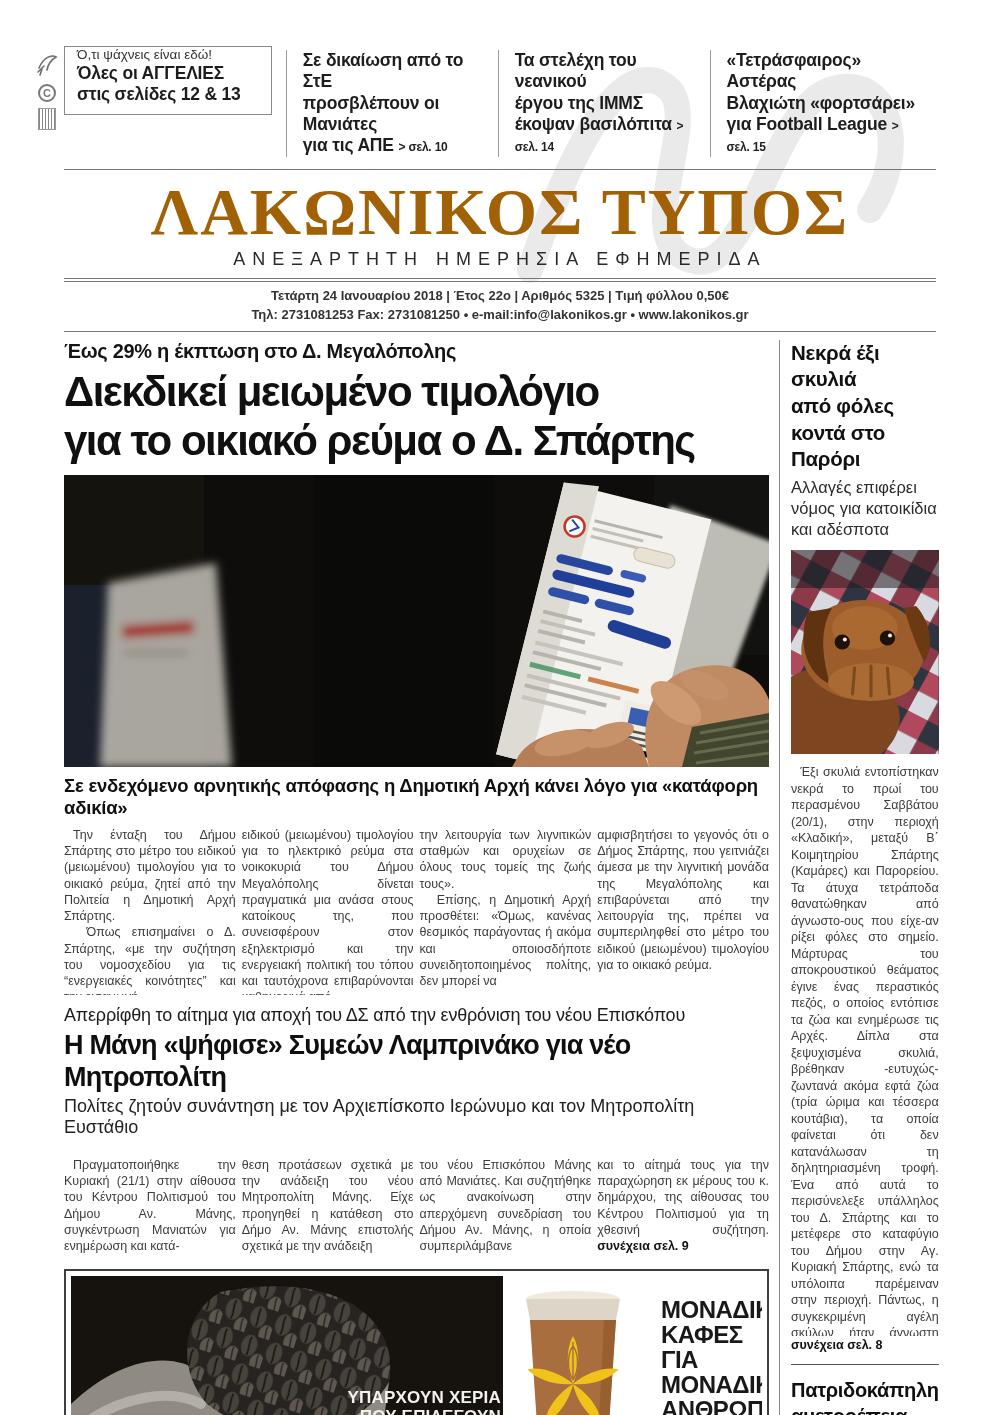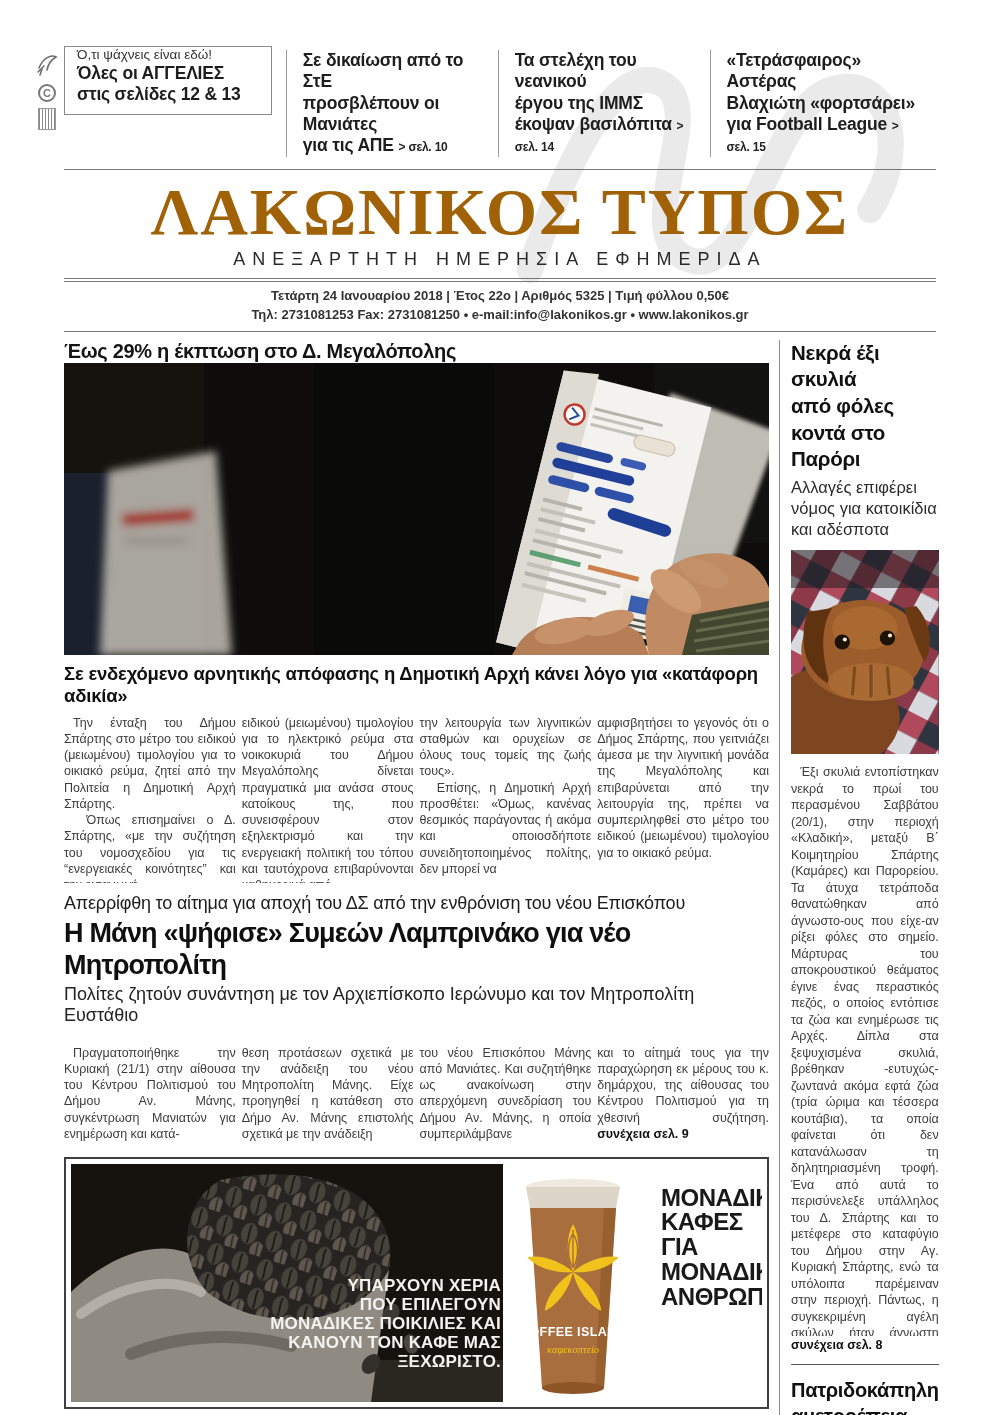--- a/index.html
+++ b/index.html
@@ -144,20 +144,24 @@
       <div class="dateline">Τηλ: 2731081253 Fax: 2731081250 • e-mail:info@lakonikos.gr • www.lakonikos.gr</div>
     </div>
     <div class="rule-single"></div>
   </section>
 
   <div class="content">
     <main class="leftcol">
 
       <article>
         <div class="kicker">Έως 29% η έκπτωση στο Δ. Μεγαλόπολης</div>
+        <h2 class="lead-headline">
+          <span>Διεκδικεί μειωμένο τιμολόγιο</span><br>
+          <span>για το οικιακό ρεύμα ο Δ. Σπάρτης</span>
+        </h2>
 
         <div class="main-photo">
           <svg viewBox="0 0 705 292" preserveAspectRatio="none">
             <defs>
               <filter id="blur2">
                   <feGaussianBlur stdDeviation="4"></feGaussianBlur>
                 </filter>
               <filter id="blur1">
                   <feGaussianBlur stdDeviation="2"></feGaussianBlur>
                 </filter>

